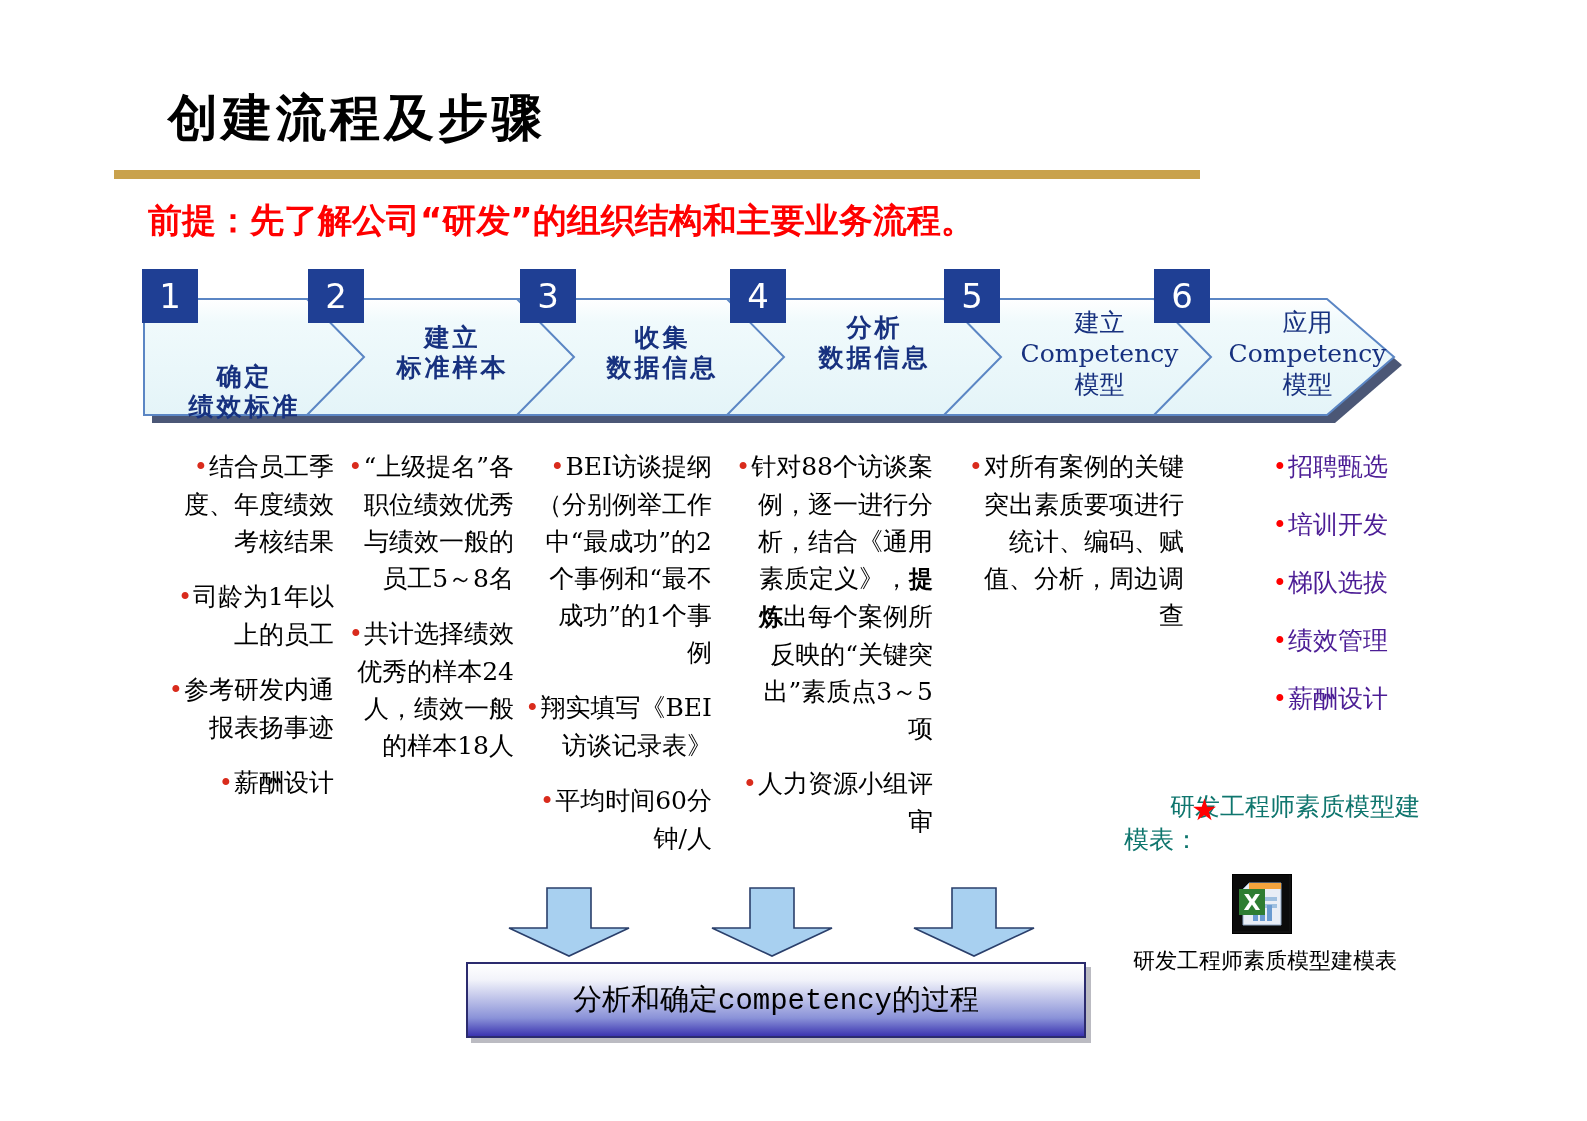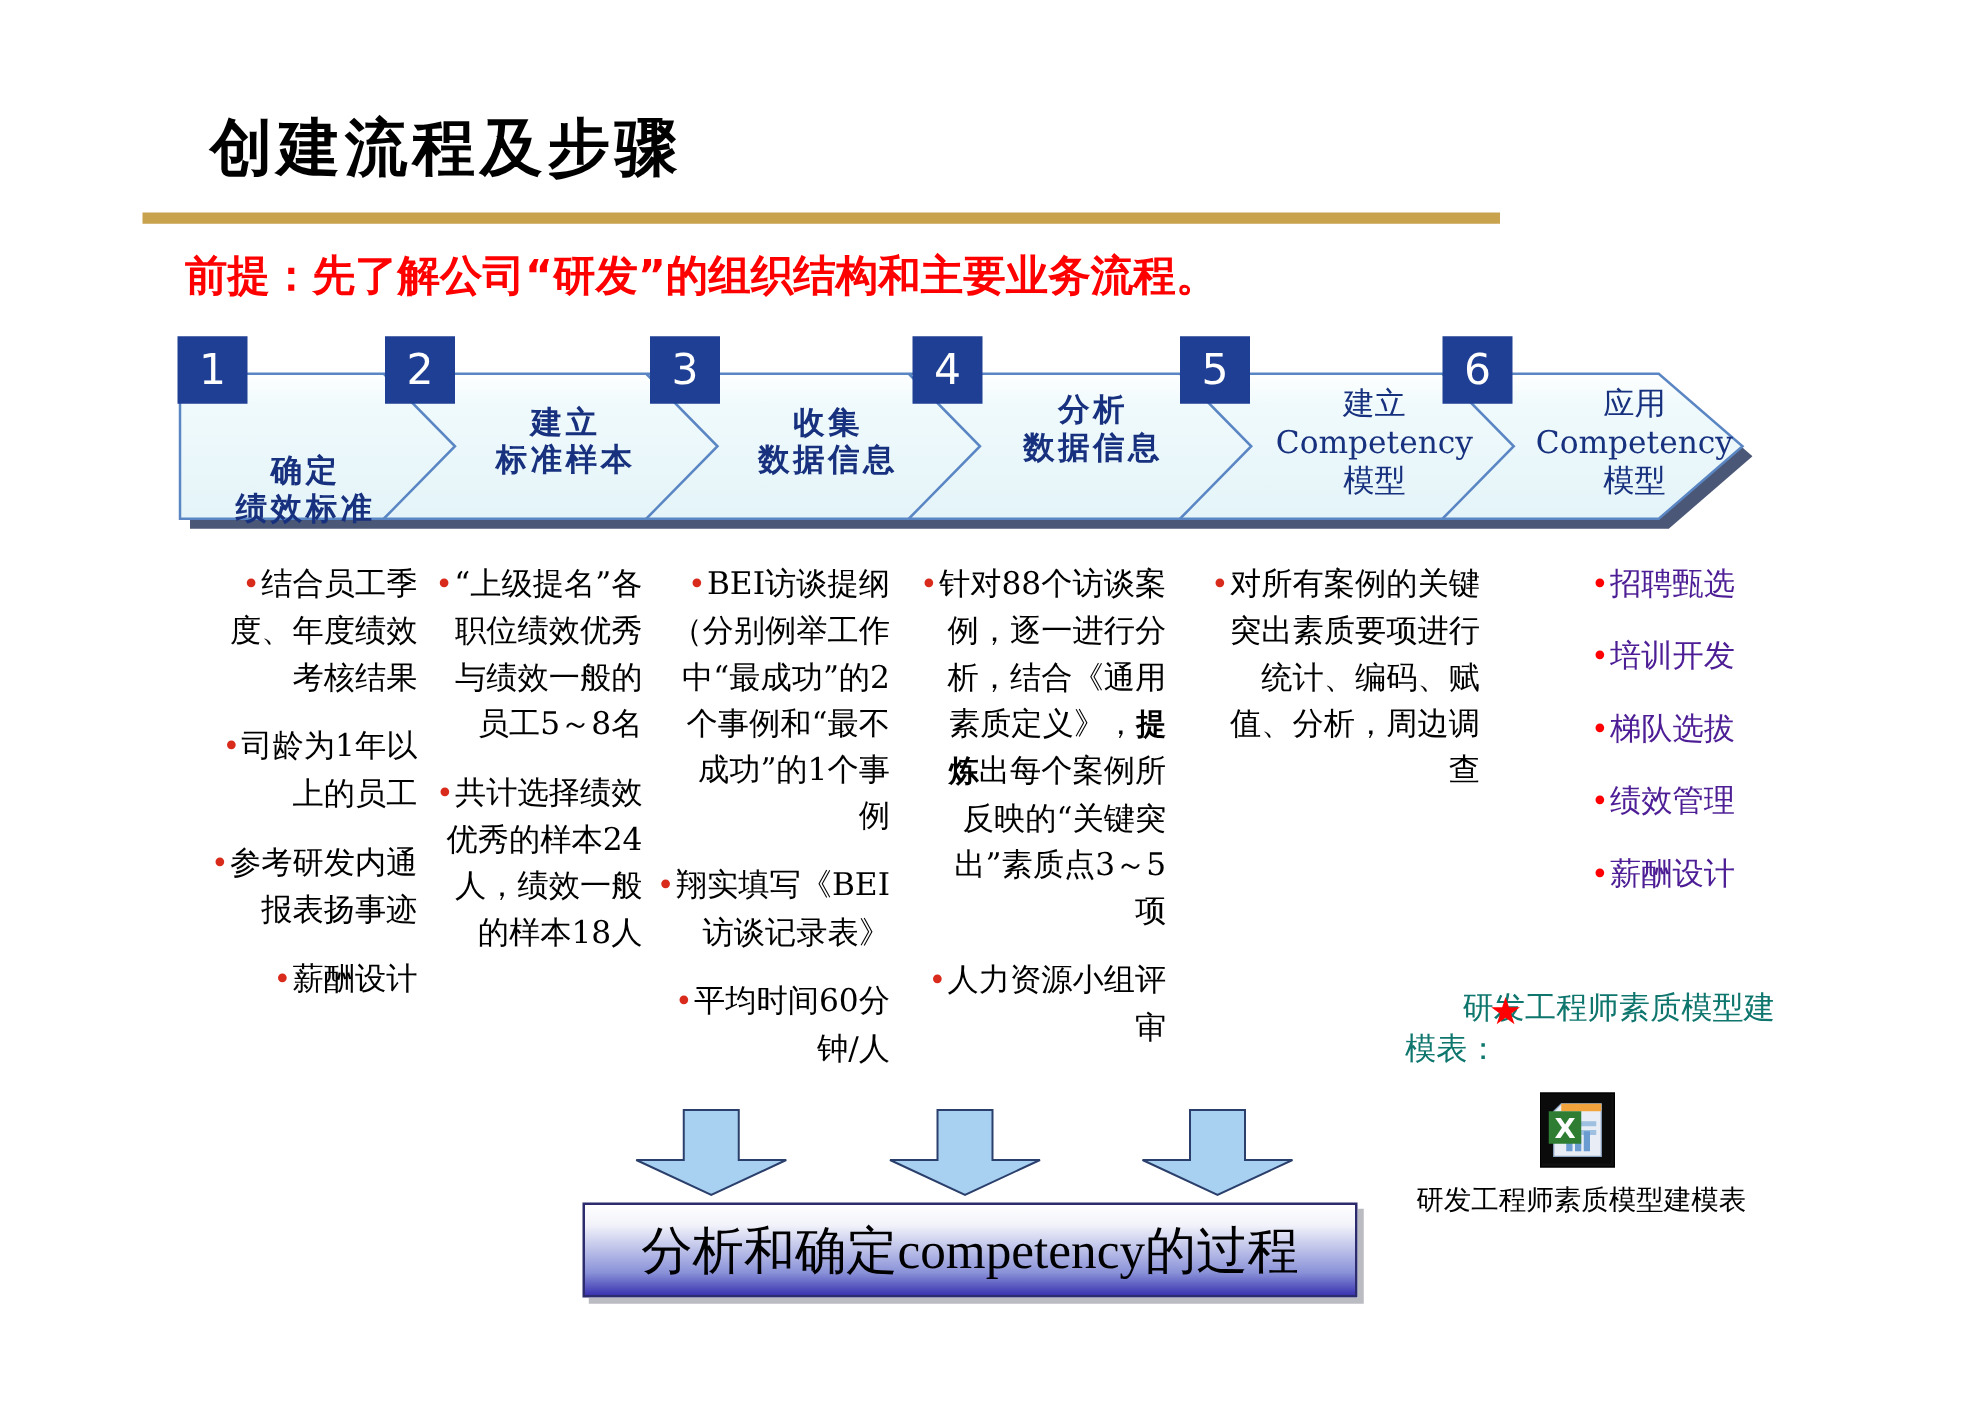--- a/index.html
+++ b/index.html
@@ -103,22 +103,22 @@
   
   #banner{
     position:absolute;left:466px;top:962px;
     width:616px;height:72px;
     background:linear-gradient(to bottom,#FFFFFF 0%,#F2F3FA 22%,#8A92D8 75%,#3B34B0 100%);
     border:2px solid #2B2B6E;
     box-shadow:5px 5px 0 rgba(60,60,80,0.35);
     display:flex;align-items:center;justify-content:center;
   }
   #banner-text{
-    font-family:Liberation Serif, serif;
-    font-size:41px;
+    font-family:Liberation Mono, monospace;
+    font-size:29px;
     color:#000000;
     white-space:nowrap;
   }
 
   
   #star{
     position:absolute;left:1191px;top:795px;
     color:#FF0000;font-size:30px;line-height:30px;
   }
   #note-text{

